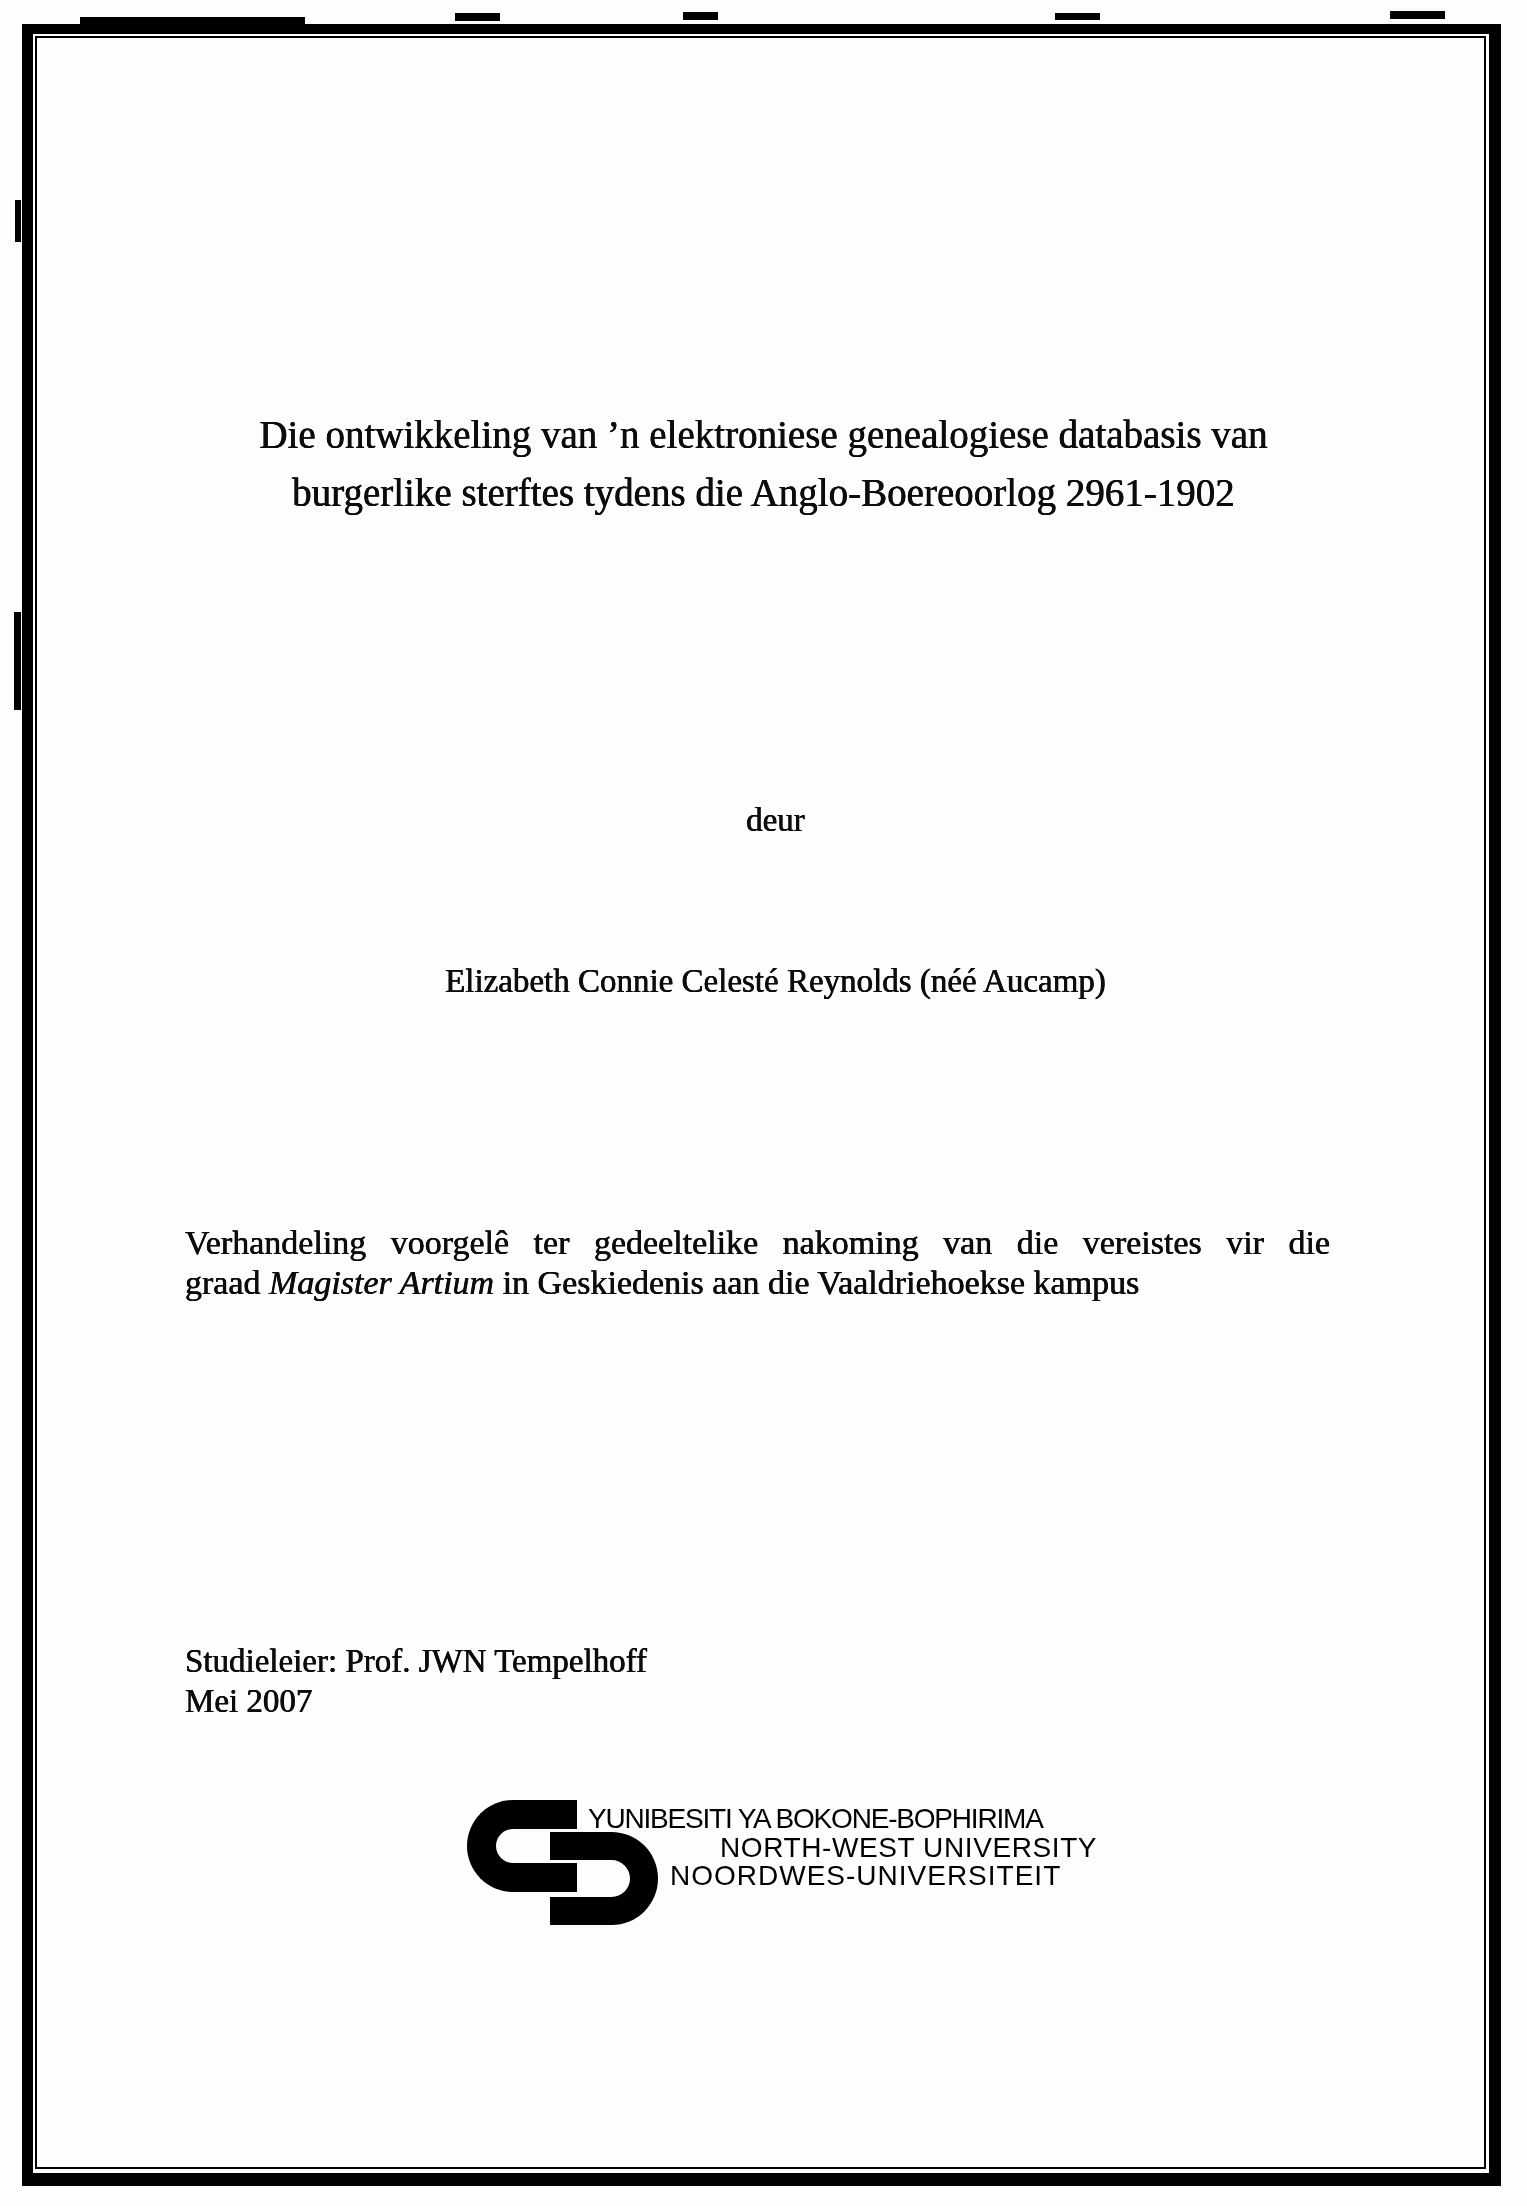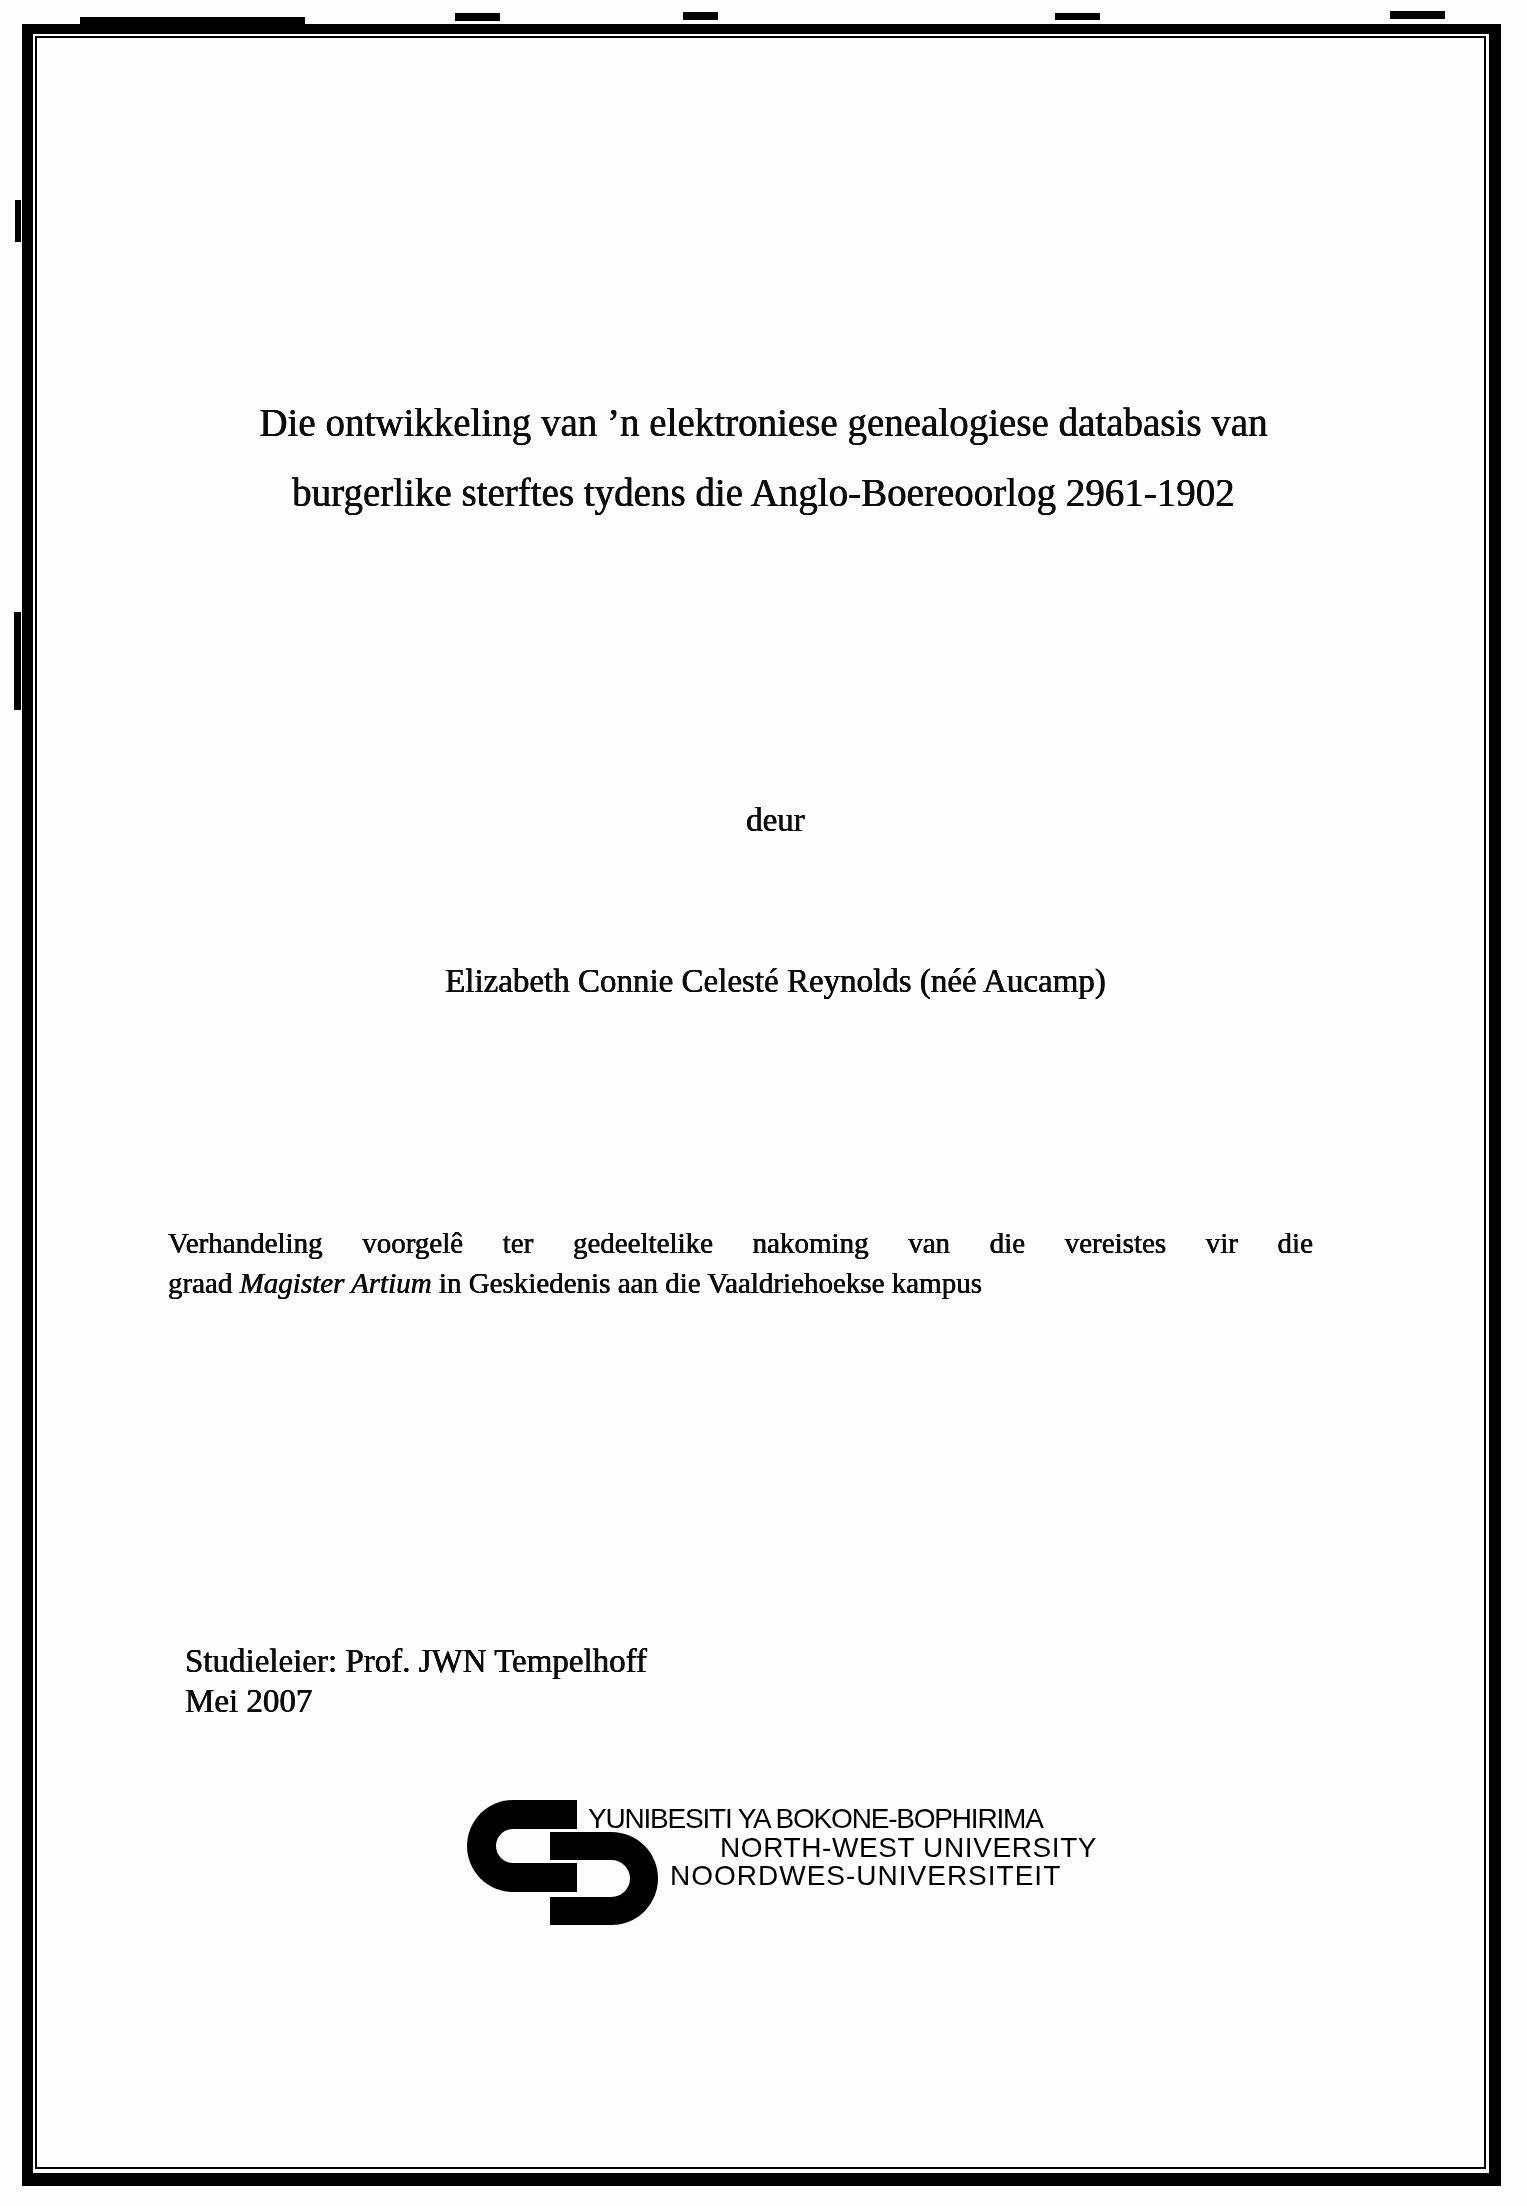--- a/index.html
+++ b/index.html
@@ -53,23 +53,23 @@
   .center-line {
     left: 12px;
     width: 1527px;
     text-align: center;
     font-size: 33px;
     line-height: 40px;
   }
   
   .statement {
     position: absolute;
-    left: 168px; top: 1223px;
+    left: 185px; top: 1223px;
     width: 1145px;
-    font-size: 29px;
+    font-size: 34px;
     line-height: 40px;
     text-shadow: 0.3px 0 0 currentColor, -0.3px 0 0 currentColor;
   }
   .statement .just {
     text-align: justify;
     text-align-last: justify;
   }
   .statement i { }
   
   .supervisor-block {
@@ -115,21 +115,21 @@
 <div class="noise" style="left:455px;top:13px;width:45px;height:8px;"></div>
 <div class="noise" style="left:683px;top:12px;width:35px;height:8px;"></div>
 <div class="noise" style="left:1055px;top:13px;width:45px;height:7px;"></div>
 <div class="noise" style="left:1390px;top:11px;width:55px;height:8px;"></div>
 <div class="noise" style="left:15px;top:200px;width:6px;height:42px;"></div>
 <div class="noise" style="left:14px;top:612px;width:7px;height:98px;"></div>
 
 <div class="frame-outer"></div>
 <div class="frame-inner"></div>
 
-<div class="txt title-line" style="top:400px;">Die ontwikkeling van ’n elektroniese genealogiese databasis van</div>
+<div class="txt title-line" style="top:412px;">Die ontwikkeling van ’n elektroniese genealogiese databasis van</div>
 <div class="txt title-line" style="top:470px;">burgerlike sterftes tydens die Anglo-Boereoorlog 2961-1902</div>
 
 <div class="txt center-line" style="top:800px;">deur</div>
 
 <div class="txt center-line" style="top:961px;">Elizabeth Connie Celesté Reynolds (néé Aucamp)</div>
 
 <div class="statement">
   <div class="just">Verhandeling voorgelê ter gedeeltelike nakoming van die vereistes vir die</div>
   <div><span>graad </span><i>Magister Artium</i><span> in Geskiedenis aan die Vaaldriehoekse kampus</span></div>
 </div>

